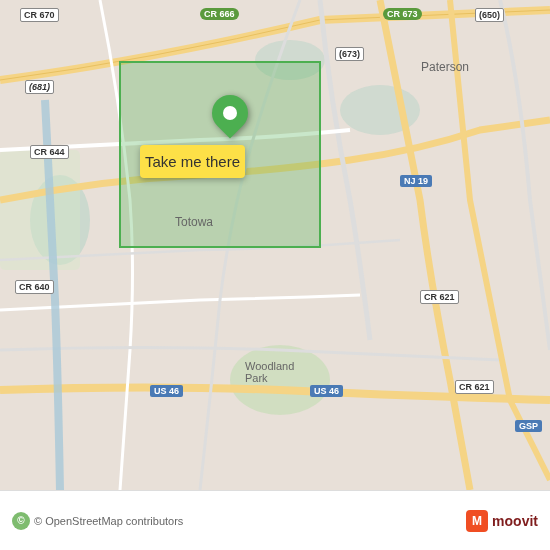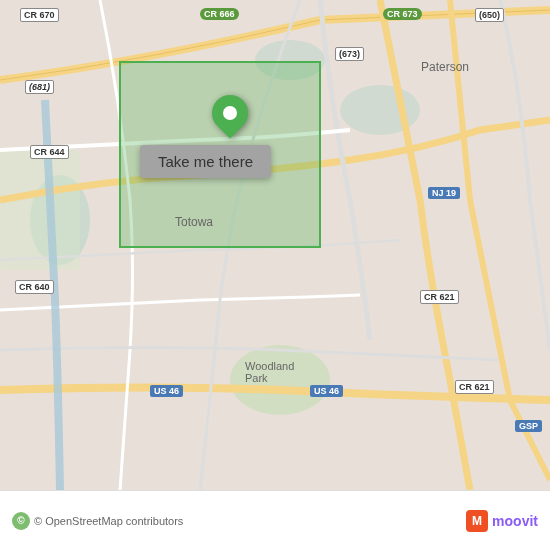--- a/index.html
+++ b/index.html
@@ -57,24 +57,24 @@
       background: white;
       border-radius: 50%;
       transform: rotate(45deg);
     }
 
     
     .take-me-there-btn {
       position: absolute;
       top: 145px;
       left: 140px;
-      background: #a3a3a3;
+      background: #fde047;
       border: none;
       border-radius: 4px;
-      padding: 8px 18px;
+      padding: 8px 5px;
       font-size: 15px;
       font-weight: 500;
       color: #333;
       cursor: pointer;
       box-shadow: 0 2px 6px rgba(0,0,0,0.3);
       white-space: nowrap;
     }
 
     
     #info-bar {
@@ -137,21 +137,21 @@
       border-radius: 4px;
       display: flex;
       align-items: center;
       justify-content: center;
       color: white;
       font-size: 12px;
       font-weight: bold;
     }
 
     .moovit-text {
-      color: #8b5cf6;
+      color: #7f1d1d;
       font-size: 14px;
     }
 
     .area-label {
       position: absolute;
       font-size: 12px;
       color: #666;
       font-weight: 500;
     }
 
@@ -237,21 +237,21 @@
   <div class="cr-shield" style="top: 8px; left: 20px;">CR 670</div>
   <div class="green-shield" style="top: 8px; left: 200px;">CR 666</div>
   <div class="green-shield" style="top: 8px; left: 342px; margin-left: 41px;">CR 673</div>
   <div class="cr-shield" style="top: 8px; left: 475px;">(650)</div>
   <div class="cr-shield" style="top: 80px; left: 25px; font-style: italic;">(681)</div>
   <div class="cr-shield" style="top: 15px; left: 335px; margin-top: 32px;">(673)</div>
   <div class="cr-shield" style="top: 145px; left: 30px;">CR 644</div>
   <div class="cr-shield" style="top: 280px; left: 15px;">CR 640</div>
   <div class="highway-shield" style="top: 385px; left: 150px;">US 46</div>
   <div class="highway-shield" style="top: 385px; left: 310px;">US 46</div>
-  <div class="highway-shield" style="top: 187px; left: 400px; margin-left: 28px;">NJ 19</div>
+  <div class="highway-shield" style="top: 175px; left: 400px;">NJ 19</div>
   <div class="cr-shield" style="top: 290px; left: 420px;">CR 621</div>
   <div class="cr-shield" style="top: 380px; left: 455px;">CR 621</div>
   <div class="highway-shield" style="top: 420px; left: 515px;">GSP</div>
 
   <div class="location-pin">
     <div class="pin-body">
       <div class="pin-inner"></div>
     </div>
   </div>
 

